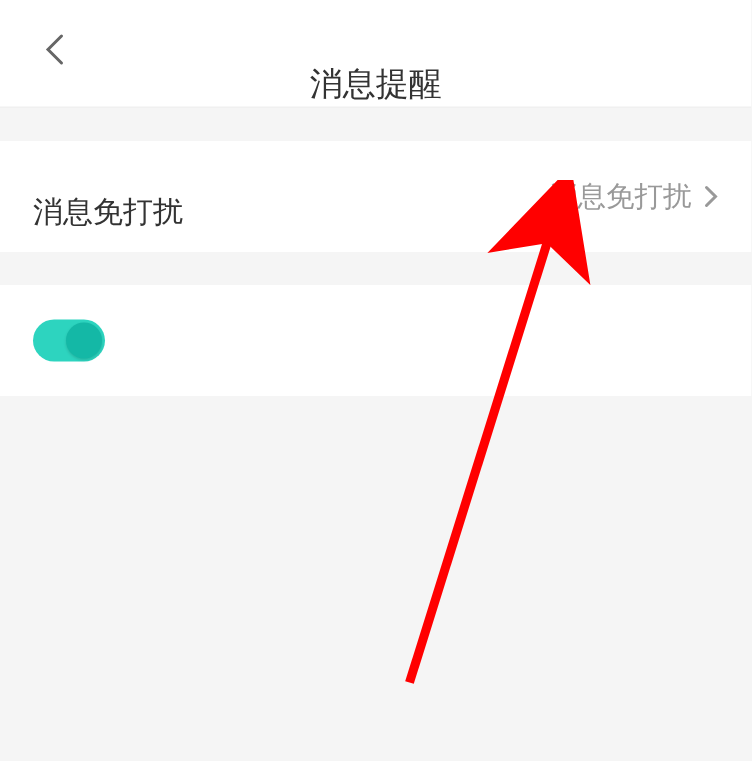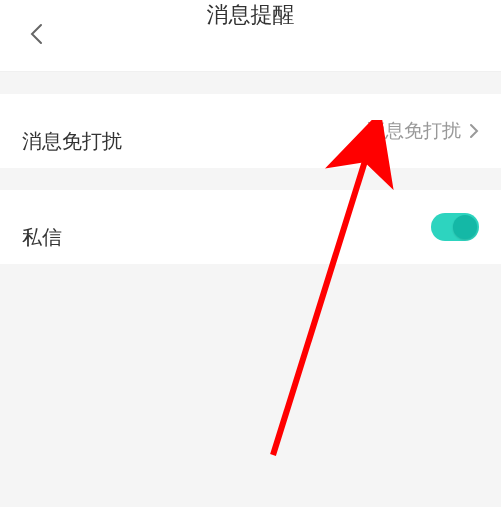--- a/index.html
+++ b/index.html
@@ -12,21 +12,21 @@
       height: 507px;
       background: #f5f5f5;
       font-family: -apple-system, BlinkMacSystemFont, "PingFang SC", "Helvetica Neue", sans-serif;
       position: relative;
       overflow: hidden;
     }
     .header {
       height: 72px;
       background: #fff;
       display: flex;
-      align-items: flex-start;
+      align-items: flex-end;
       position: relative;
       border-bottom: 1px solid #f0f0f0;
     }
     .back-btn {
       position: absolute;
       left: 24px;
       top: 50%;
       transform: translateY(-50%);
       width: 24px;
       height: 24px;
@@ -132,21 +132,20 @@
   <div class="chevron-right">
     <svg viewBox="0 0 10 16" fill="none">
       <path d="M2 2 L8 8 L2 14" stroke="#999" stroke-width="2" fill="none" stroke-linecap="round"></path>
     </svg>
   </div>
 </div>
 
 <div class="gap"></div>
 
 <div class="setting-row">
-  <div class="setting-label">私信</div>
   <div class="toggle on">
     <div class="toggle-knob"></div>
   </div>
 </div>
 
 <svg class="arrow-annotation" viewBox="0 0 160 350">
   <defs>
     <marker id="arrowhead" markerWidth="12" markerHeight="12" refX="6" refY="6" orient="auto">
       <path d="M0,0 L12,6 L0,12 L3,6 Z" fill="#ff0000"></path>
     </marker>

